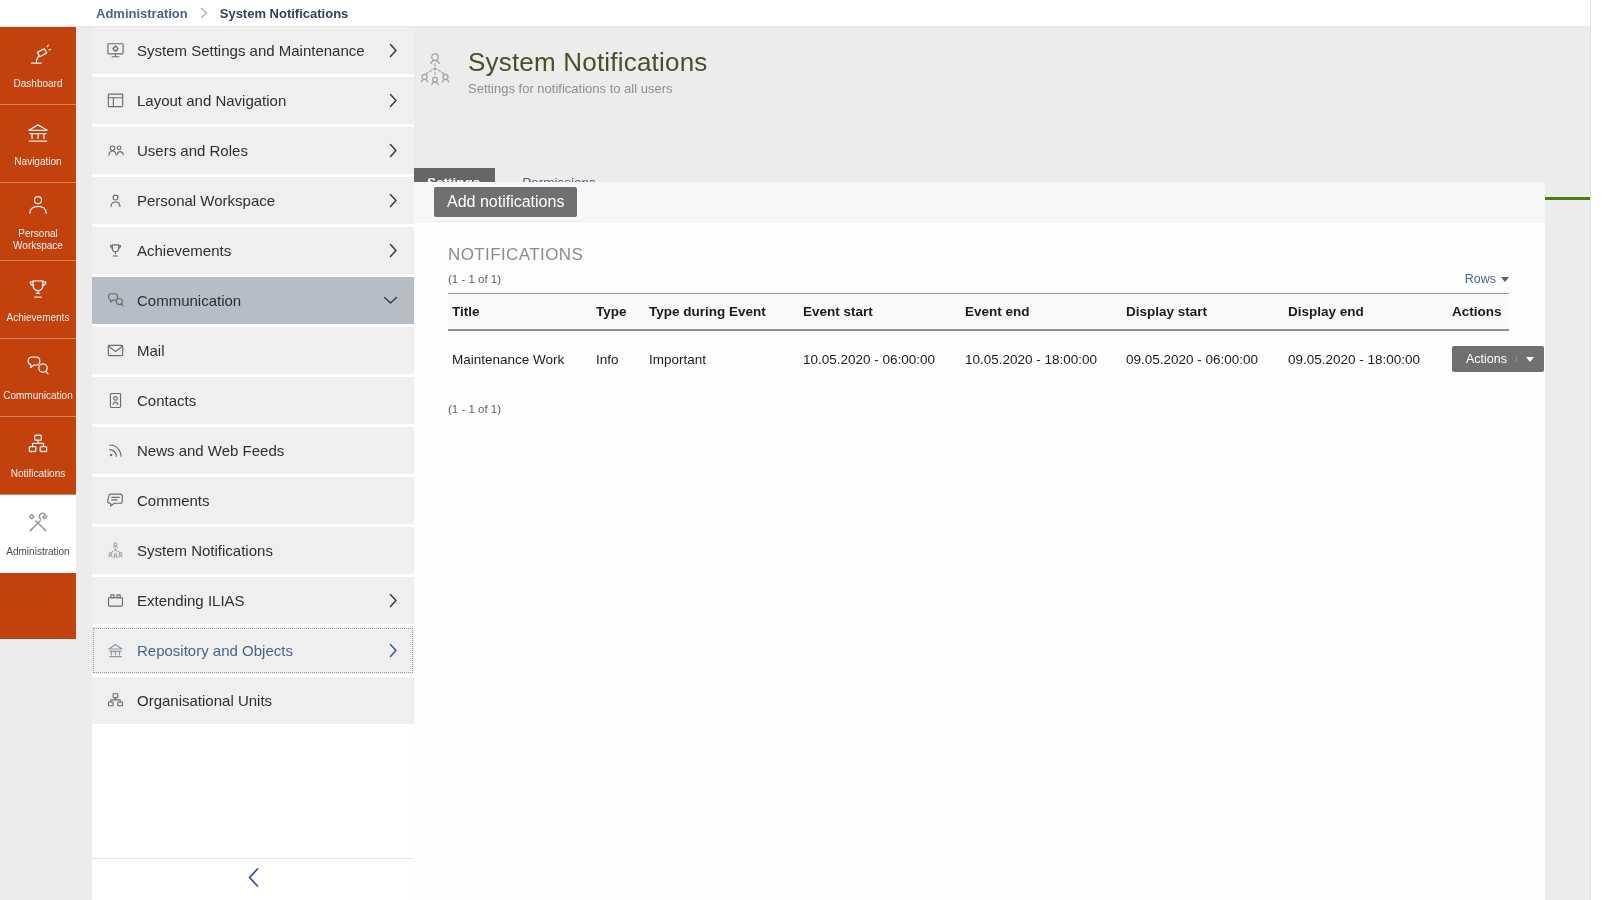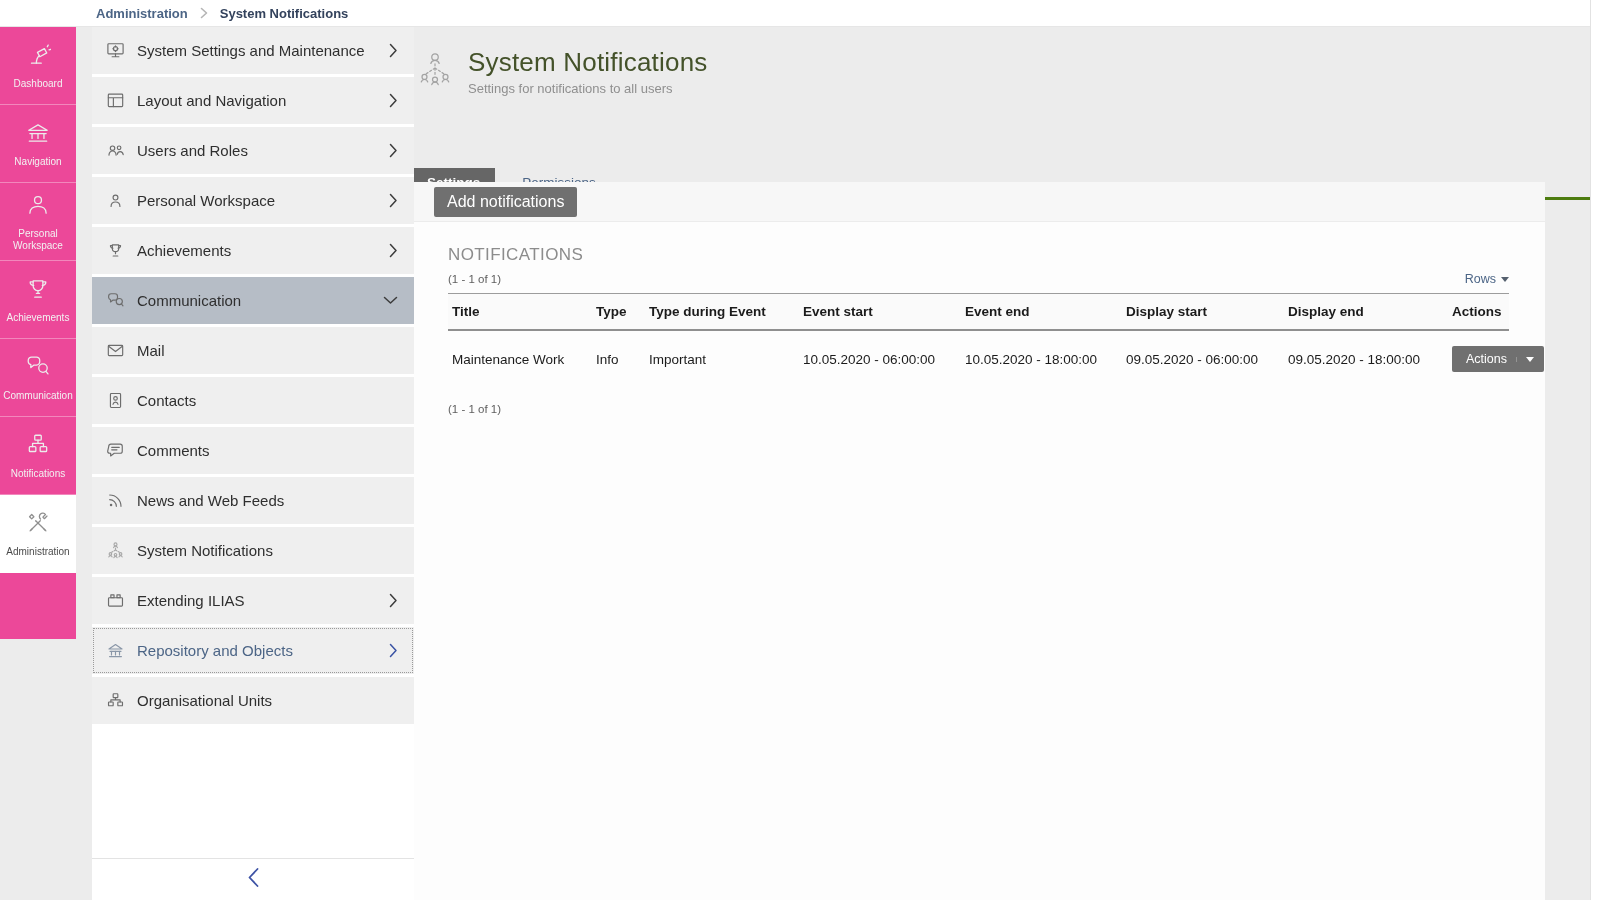--- a/index.html
+++ b/index.html
@@ -8,21 +8,21 @@
   #app { position:relative; width:1606px; height:900px; overflow:hidden; background:#ececec; }
 
   
   .topbar { position:absolute; top:0; left:0; width:100%; height:27px; background:#ffffff;
             border-bottom:1px solid #e6e6e6; display:flex; align-items:center; padding-left:96px; gap:12px; z-index:30; }
   .crumb { font-size:13px; font-weight:bold; color:#4c6586; cursor:pointer; }
   .crumb.current { color:#33425c; }
   .crumb-sep { display:flex; align-items:center; }
 
   
-  .rail { position:absolute; top:27px; left:0; width:76px; height:612px; background:#ec4899; z-index:20; }
+  .rail { position:absolute; top:27px; left:0; width:76px; height:612px; background:#c2410c; z-index:20; }
   .rail-item { height:78px; display:flex; flex-direction:column; align-items:center; justify-content:center;
                gap:6px; color:#ececec; cursor:pointer; border-bottom:1px solid rgba(255,255,255,.35); }
   .rail-item .rlbl { font-size:10px; line-height:1.2; text-align:center; color:#f2f2f2; padding:0 2px; }
   .rail-item.active { background:#ffffff; color:#8f8f8f; }
   .rail-item.active .rlbl { color:#4a4a4a; }
   .rail-item svg { stroke:currentColor; fill:none; stroke-width:1.2; stroke-linecap:round; stroke-linejoin:round; }
 
   
   .sidebar { position:absolute; top:27px; left:92px; width:322px; height:873px; background:#ffffff;
              display:flex; flex-direction:column; z-index:10; }
@@ -291,37 +291,37 @@
           <circle cx="9" cy="7" r="1.7"></circle>
             <path d="M6.6 12.6c.3-1.4 1.2-2.1 2.4-2.1s2.1.7 2.4 2.1"></path>
         </svg>
       </span>
       <span>Contacts</span>
     </div>
 
     <div class="menu-item">
       <span class="micon">
         <svg width="19" height="19" viewBox="0 0 18 18">
+          <circle cx="4.8" cy="13.2" r="1.2" fill="#6d6d6d" stroke="none"></circle>
+          <path d="M3.5 8.2a6.3 6.3 0 0 1 6.3 6.3"></path>
+            <path d="M3.5 3.8A10.7 10.7 0 0 1 14.2 14.5"></path>
+        </svg>
+      </span>
+      <span>News and Web Feeds</span>
+    </div>
+
+    <div class="menu-item">
+      <span class="micon">
+        <svg width="19" height="19" viewBox="0 0 18 18">
           <path d="M2.6 5a2 2 0 0 1 2-2h8.8a2 2 0 0 1 2 2v4.6a2 2 0 0 1-2 2H7.8l-3.4 2.6v-2.6h-.2? " transform="" stroke="none"></path>
           <path d="M2.6 5a2 2 0 0 1 2-2h8.8a2 2 0 0 1 2 2v4.6a2 2 0 0 1-2 2H7.8l-3.4 2.6v-2.6h-.8a2 2 0 0 1-2-2z"></path>
           <path d="M5.4 6h7.2M5.4 8.4h5"></path>
         </svg>
       </span>
       <span>Comments</span>
-    </div>
-
-    <div class="menu-item">
-      <span class="micon">
-        <svg width="19" height="19" viewBox="0 0 18 18">
-          <circle cx="4.8" cy="13.2" r="1.2" fill="#6d6d6d" stroke="none"></circle>
-          <path d="M3.5 8.2a6.3 6.3 0 0 1 6.3 6.3"></path>
-            <path d="M3.5 3.8A10.7 10.7 0 0 1 14.2 14.5"></path>
-        </svg>
-      </span>
-      <span>News and Web Feeds</span>
     </div>
 
     <div class="menu-item current-page">
       <span class="micon">
         <svg width="19" height="19" viewBox="0 0 18 18">
           <circle cx="9" cy="3.2" r="1.4"></circle>
             <path d="M7.2 6.3c.3-.9 1-1.4 1.8-1.4s1.5.5 1.8 1.4"></path>
           <path d="M9 6.8v1.8M9 8.6L4.6 11M9 8.6l4.4 2.4" stroke-dasharray="1.4,1.4"></path>
           <circle cx="4.2" cy="12.2" r="1.2"></circle>
             <path d="M2.7 15c.25-.8.85-1.2 1.5-1.2s1.25.4 1.5 1.2"></path>

